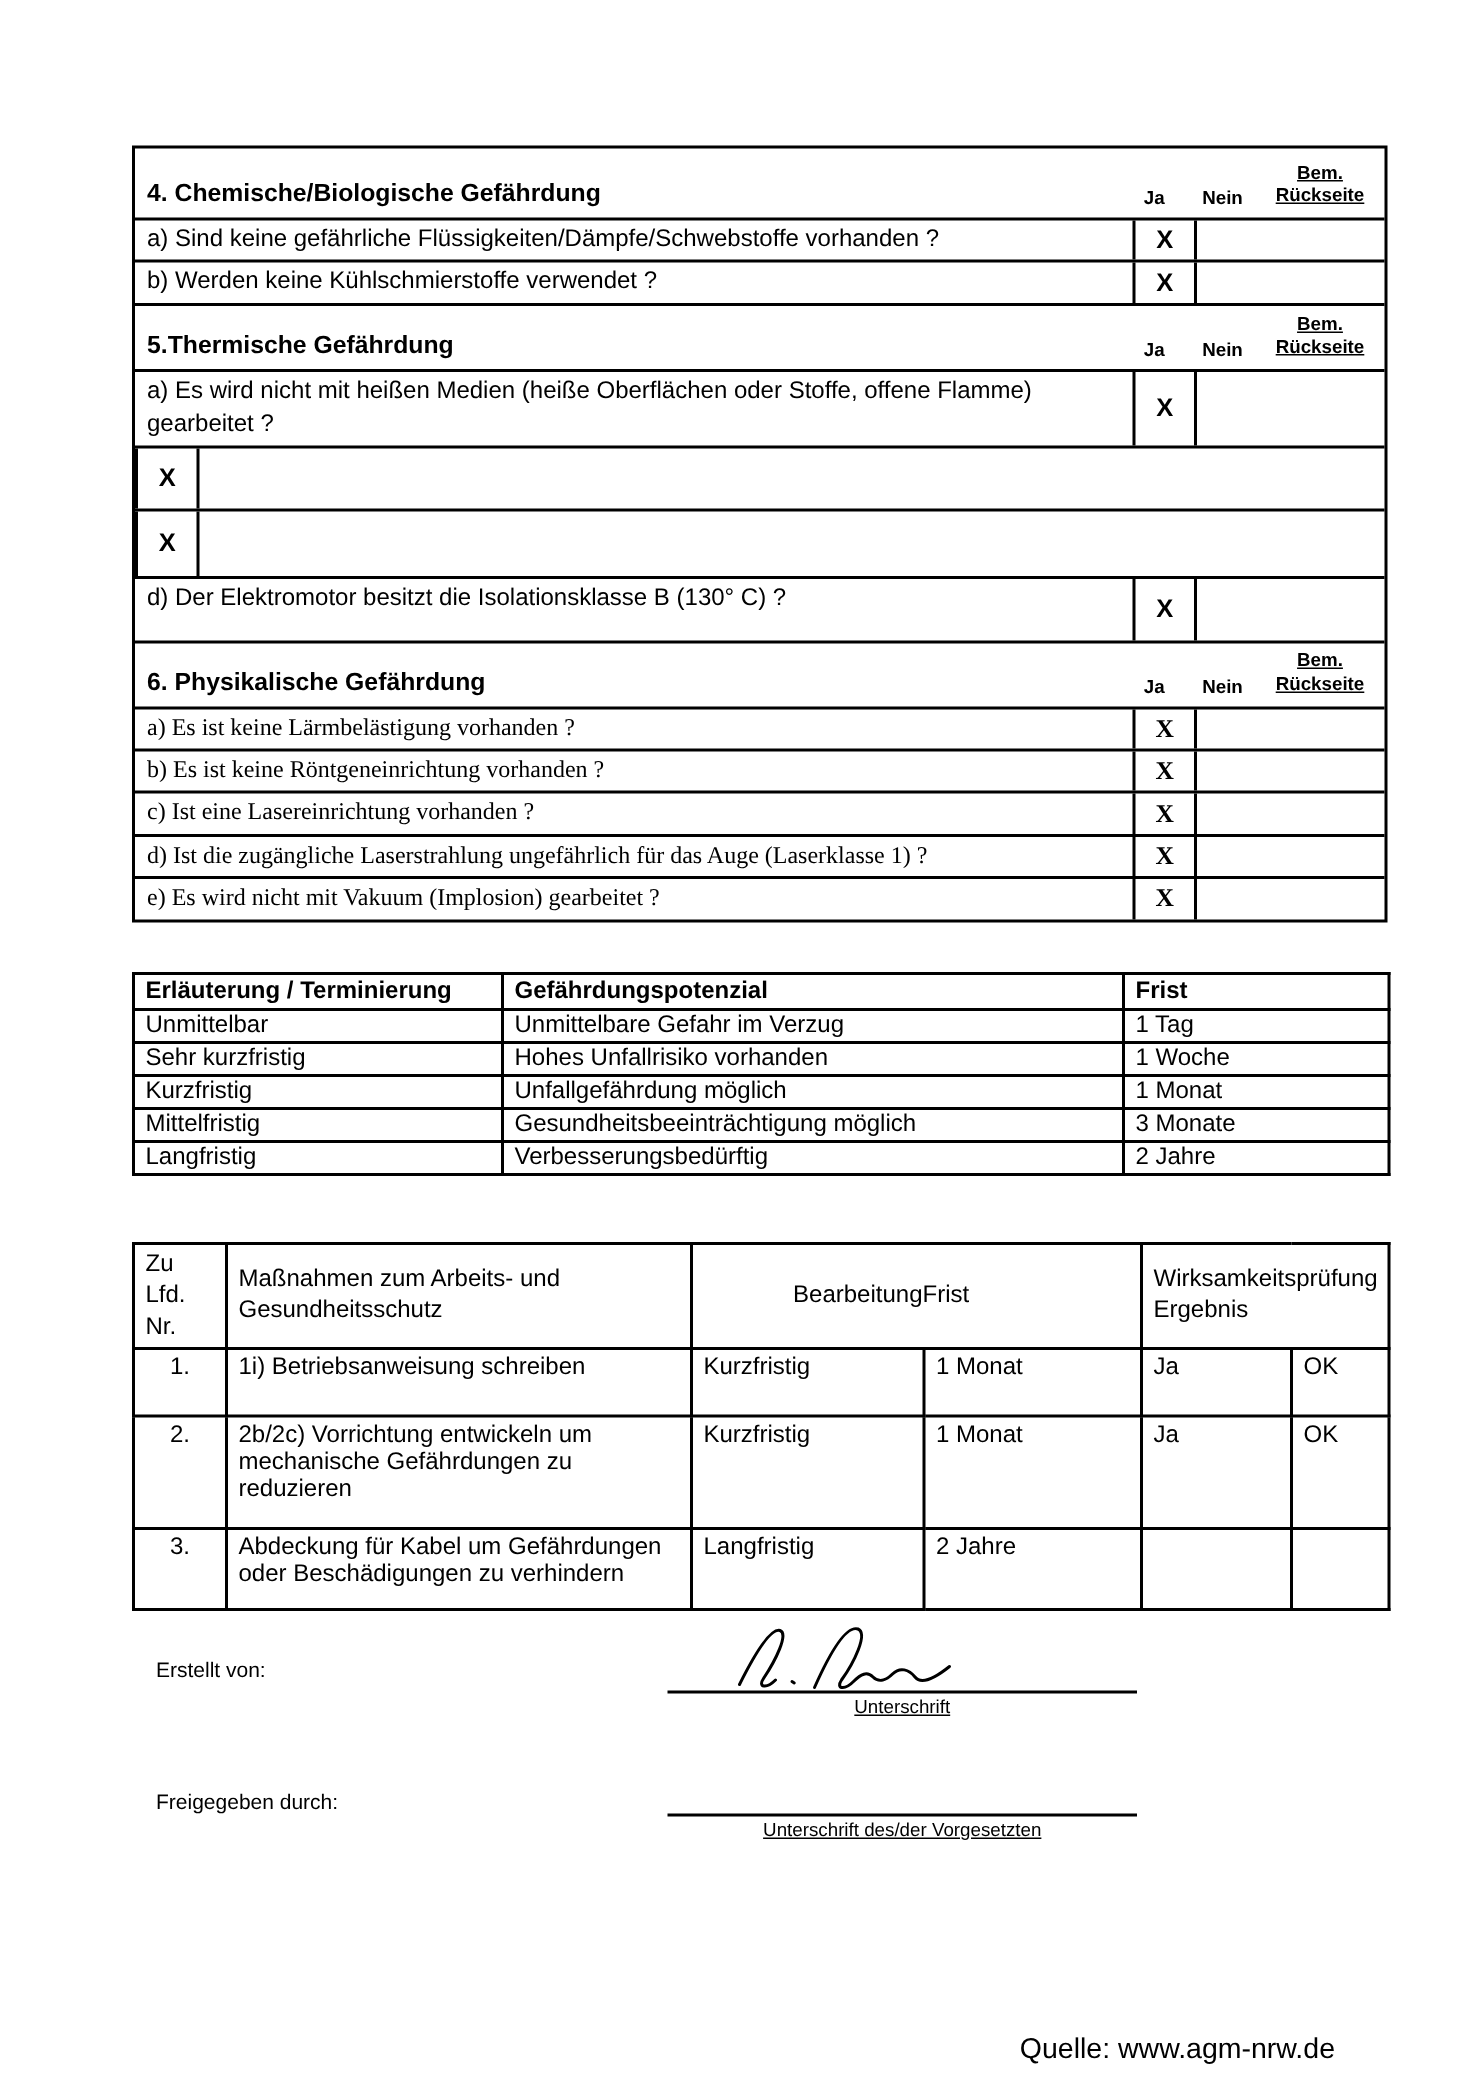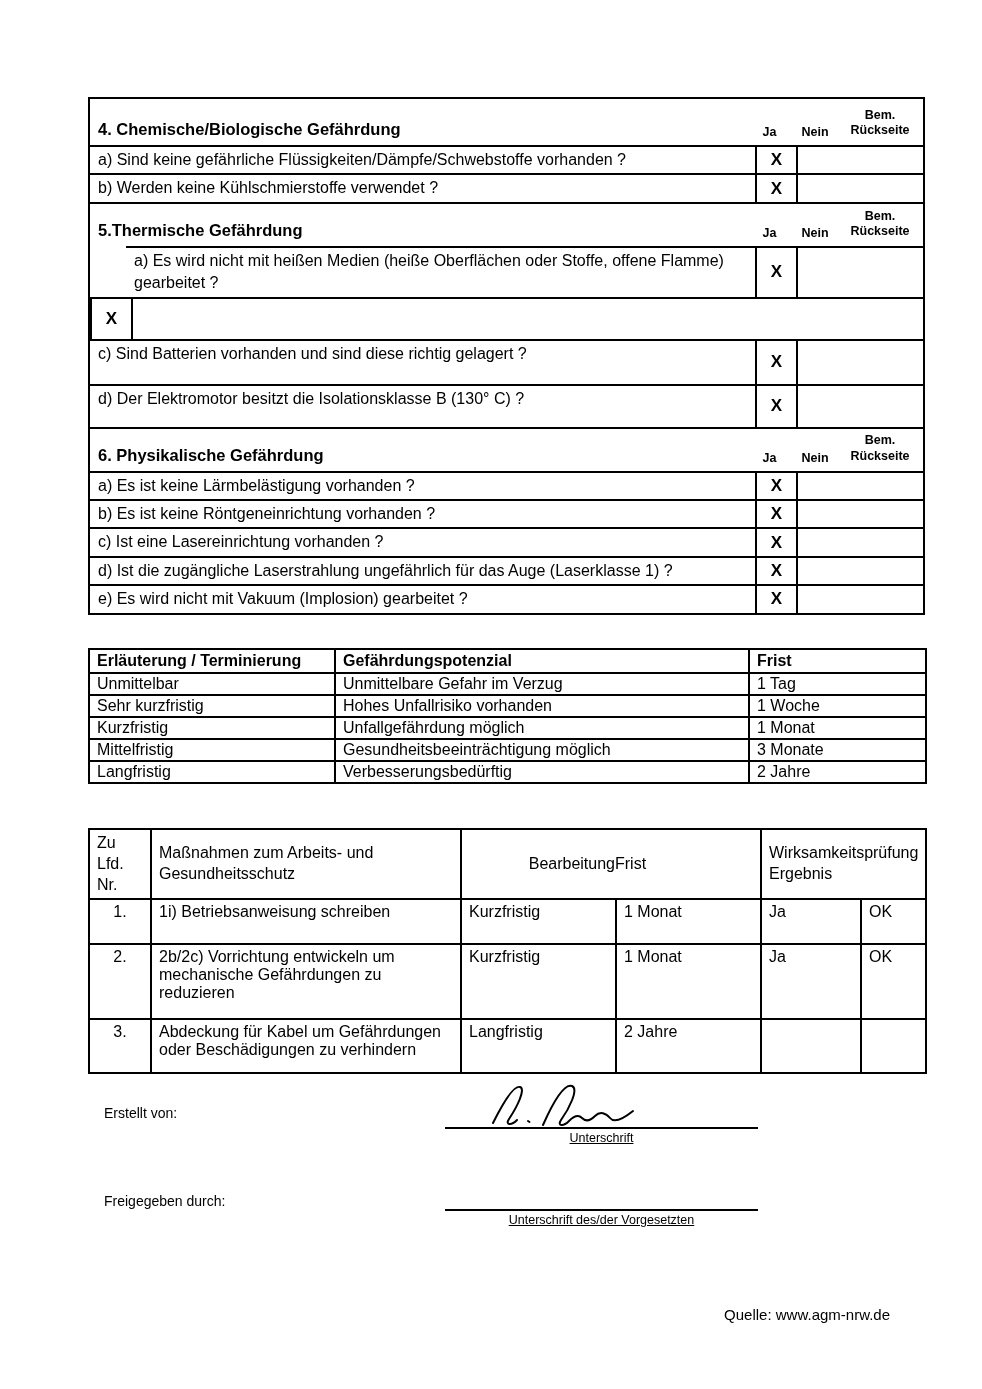--- a/index.html
+++ b/index.html
@@ -11,32 +11,32 @@
   .page { position:absolute; inset:0; }
 
   
   .t1 { position:absolute; left:88px; top:97px; width:837px; border:2px solid #000; }
   .t1 > div + div { border-top:2px solid #000; }
   .t1-head { display:flex; align-items:flex-end; padding:4px 0 6px 8px; }
   .t1-title { flex:1; font-weight:bold; font-size:16.5px; }
   .t1-cols { display:flex; align-items:flex-end; font-weight:bold; font-size:12.5px; }
   .c-ja   { width:43px; text-align:center; }
   .c-nein { width:48px; text-align:center; }
-  .c-bem  { width:84px; text-align:center; padding-right:2px; line-height:1.25; }
+  .c-bem  { width:84px; text-align:center; padding-right:2px; line-height:1.25;text-decoration:underline; }
   .c-bem span { display:block; }
   .t1-row { display:flex; align-items:stretch; }
   .t1-row .q  { flex:1; padding:2px 8px 2px 8px; font-size:16px; line-height:1.4; }
   .t1-row .ja { width:43px; border-left:2px solid #000; border-right:2px solid #000;
                 display:flex; align-items:center; justify-content:center;
                 font-weight:bold; font-size:17px; }
   .t1-row .nb { width:125px; }
   .qw { max-width:625px; display:block; }
   .mh27 { min-height:27px; } .mh46 { min-height:44px; } .mh48 { min-height:46px; }
-  .mh50 { min-height:50px;margin-left:36px; } .mh45 { min-height:45px; } .mh44 { min-height:43px; }
-  .mh42 { min-height:42px; } .mh25 { min-height:25px; }
+  .mh50 { min-height:50px; } .mh45 { min-height:45px; } .mh44 { min-height:43px; }
+  .mh42 { min-height:42px; } .mh25 { min-height:25px;font-family:Liberation Serif, serif; }
 
   
   table { border-collapse:collapse; table-layout:fixed; }
   .t2 { position:absolute; left:88px; top:648px; width:837px; }
   .t2 td { border:2px solid #000; font-size:16px; padding:1px 7px; height:21px;
            overflow:hidden; white-space:nowrap; }
   .t2 tr.hdr td { font-weight:bold; height:24px; }
 
   
   .t3 { position:absolute; left:88px; top:828px; width:837px; }
@@ -47,21 +47,21 @@
   .bf-wrap .b { width:146px;text-align:right; }
   .r1 td { height:45px; } .r2 td { height:75px; } .r3 td { height:54px; }
 
   
   .flabel { position:absolute; left:104px; font-size:14px; }
   .sigblock { position:absolute; left:445px; width:313px; text-align:center;text-decoration:underline; }
   .sigline { border-top:2px solid #000; width:100%; }
   .sigcap { font-size:12.5px; margin-top:2px; }
   .sig-svg { display:block; margin-left:42px; }
   .spacer13 { height:13px; }
-  .quelle { position:absolute; right:92px; top:1306px; font-size:15px;margin-left:36px; }
+  .quelle { position:absolute; right:92px; top:1356px; font-size:19px;margin-left:36px; }
 </style>
 </head>
 <body>
 
 <div class="page">
 
   <div class="t1">
 
     <div class="t1-head mh48">
       <div class="t1-title">4. Chemische/Biologische Gefährdung</div>
@@ -101,21 +101,20 @@
           <span class="qw">a) Es wird nicht mit heißen Medien (heiße Oberflächen oder Stoffe, offene Flamme) gearbeitet ?</span>
         </div>
       <div class="ja">X</div>
       <div class="nb"></div>
     </div>
     <div class="t1-row mh42">
       <div class="ja">X</div>
       <div class="nb"></div>
     </div>
     <div class="t1-row mh45">
-      <div class="q">c) Sind Batterien vorhanden und sind diese richtig gelagert ?</div>
       <div class="ja">X</div>
       <div class="nb"></div>
     </div>
     <div class="t1-row mh44">
       <div class="q">d) Der Elektromotor besitzt die Isolationsklasse B (130° C) ?</div>
       <div class="ja">X</div>
       <div class="nb"></div>
     </div>
 
     <div class="t1-head mh46">

